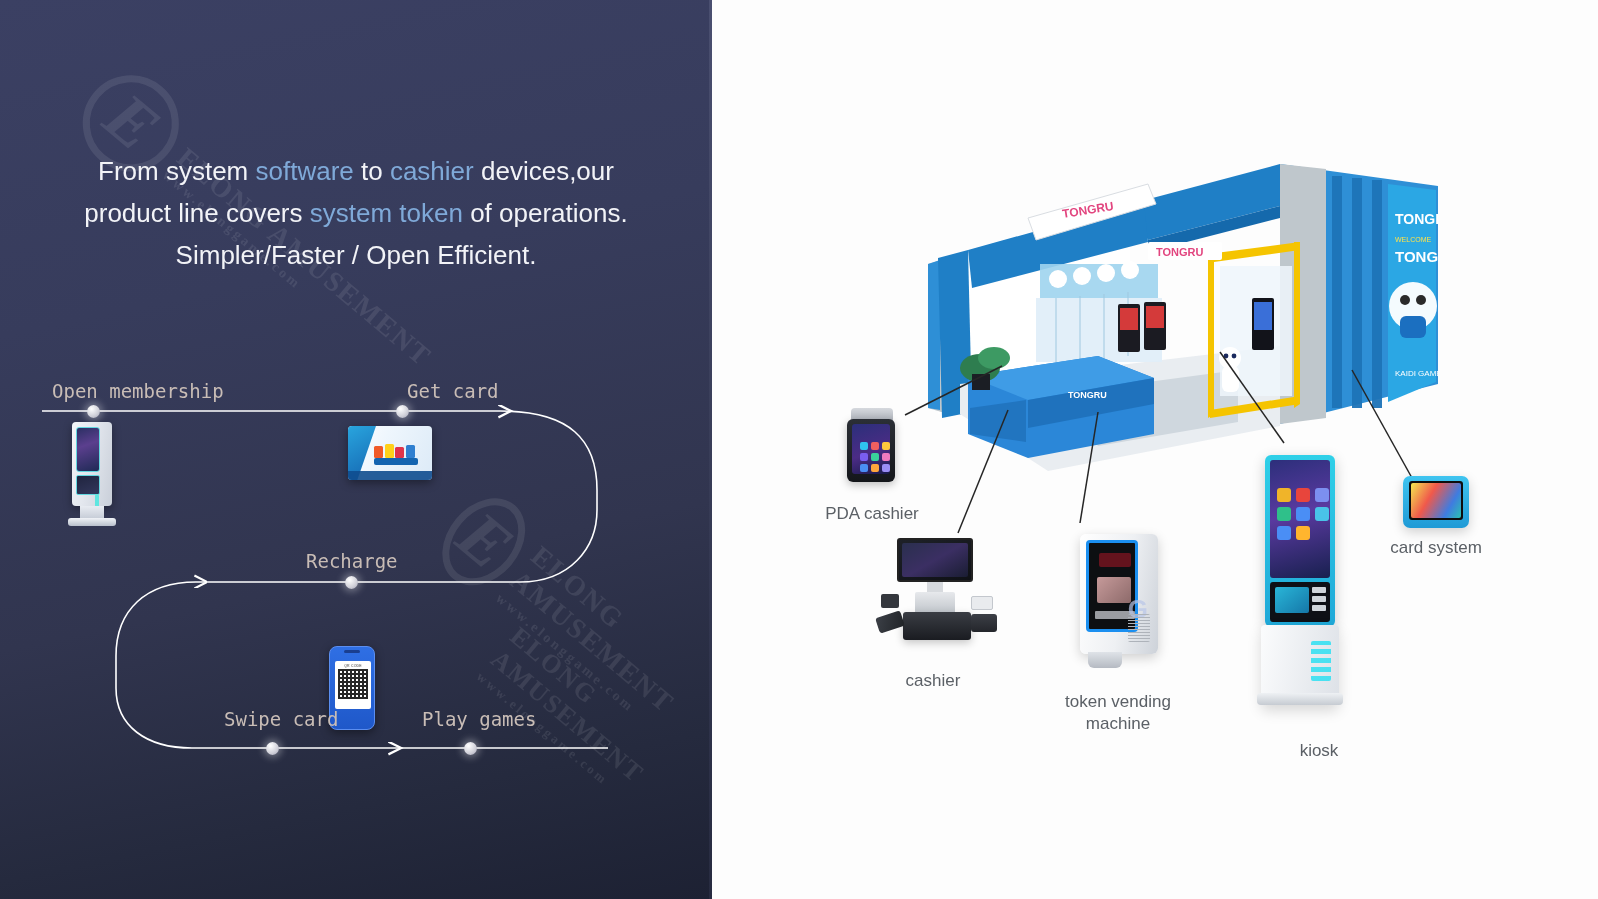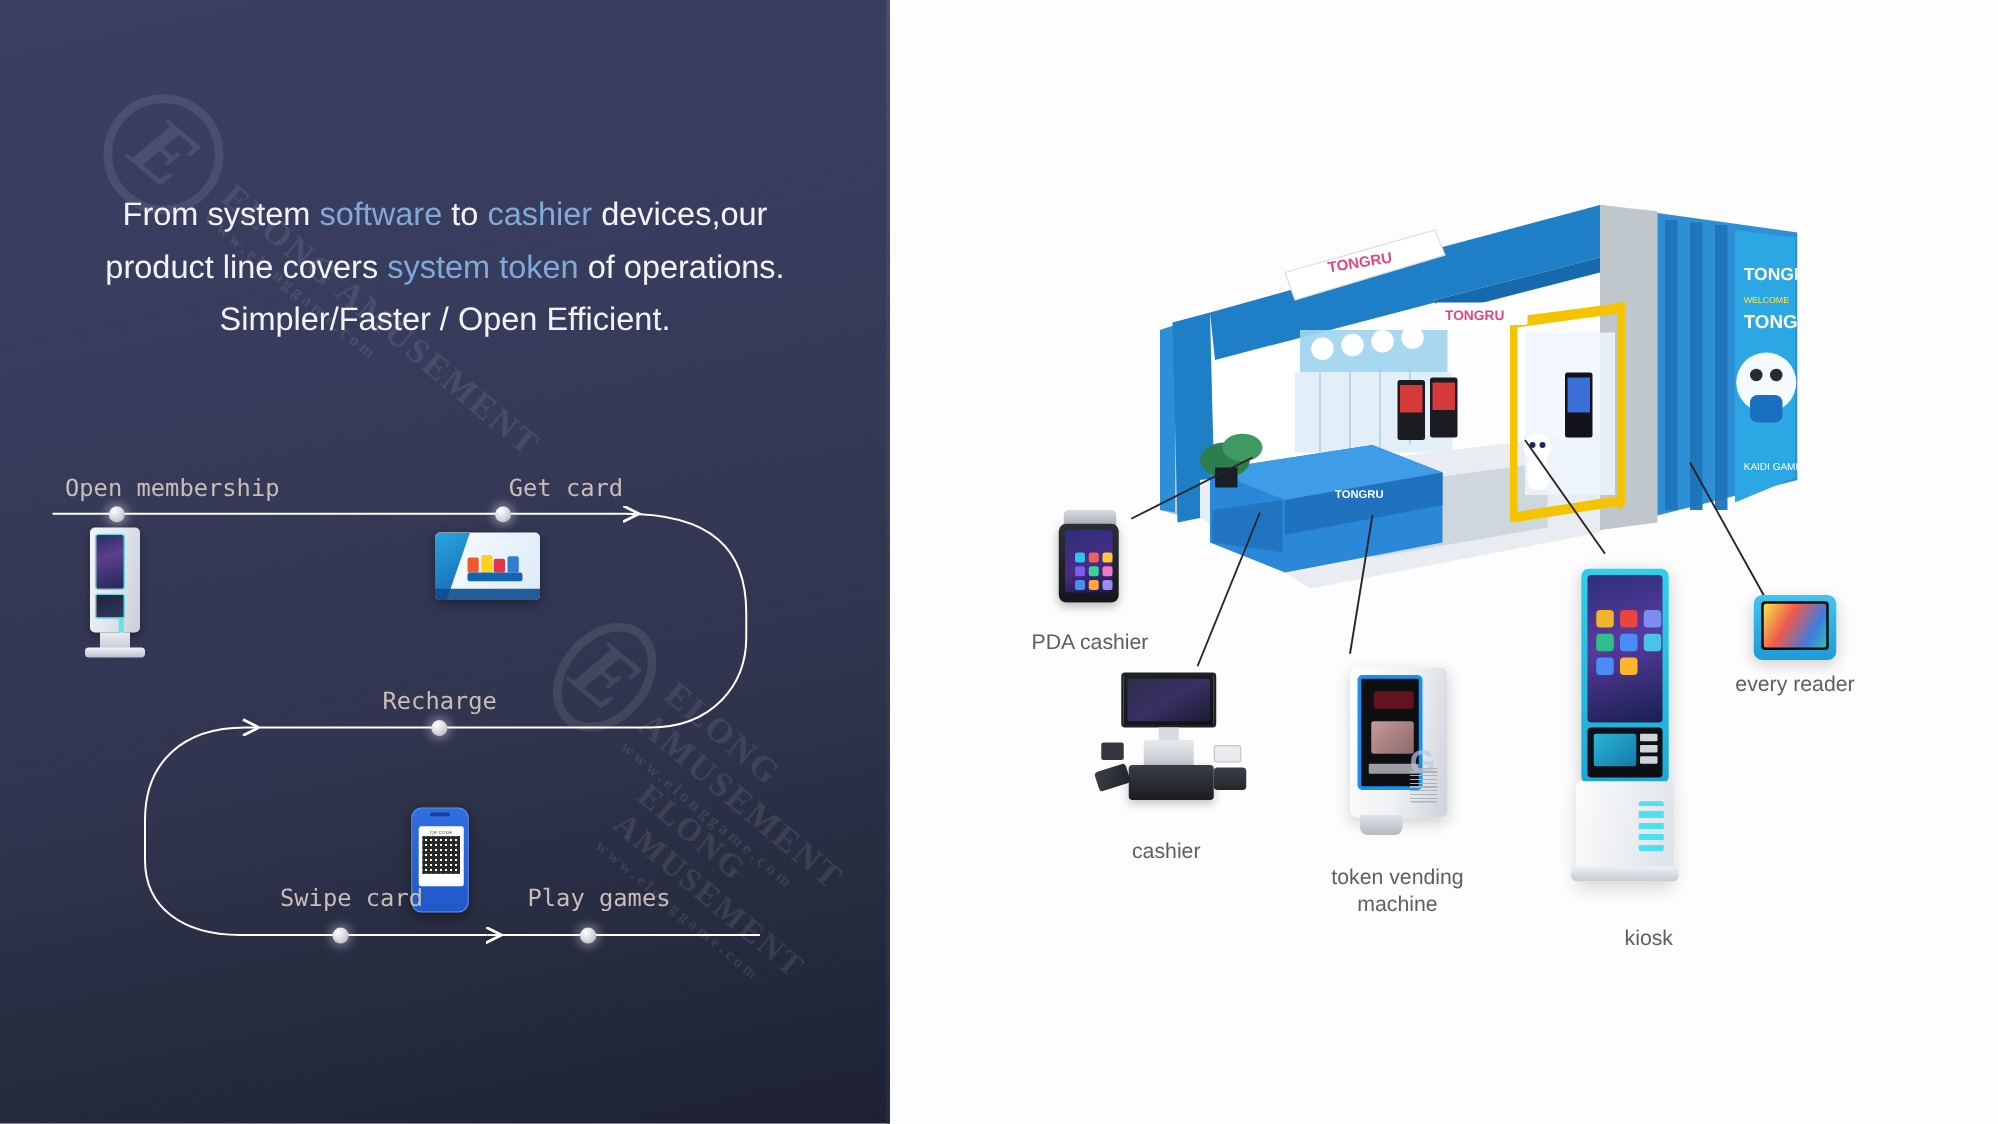--- a/index.html
+++ b/index.html
@@ -484,16 +484,16 @@
       <div class="ki-neon"></div>
       <div class="ki-foot"></div>
     </div>
     <div class="rp-label" style="left:527px; top:740px; width:160px;">kiosk</div>
 
     <div class="reader-r" style="left:691px; top:476px;">
       <div class="rr-screen">
           <div class="rr-in"></div>
         </div>
     </div>
-    <div class="rp-label" style="left:644px; top:537px; width:160px;">every reader</div>
+    <div class="rp-label" style="left:644px; top:537px; width:160px;">card system</div>
 
   </div>
 </div>
 
 </body></html>

